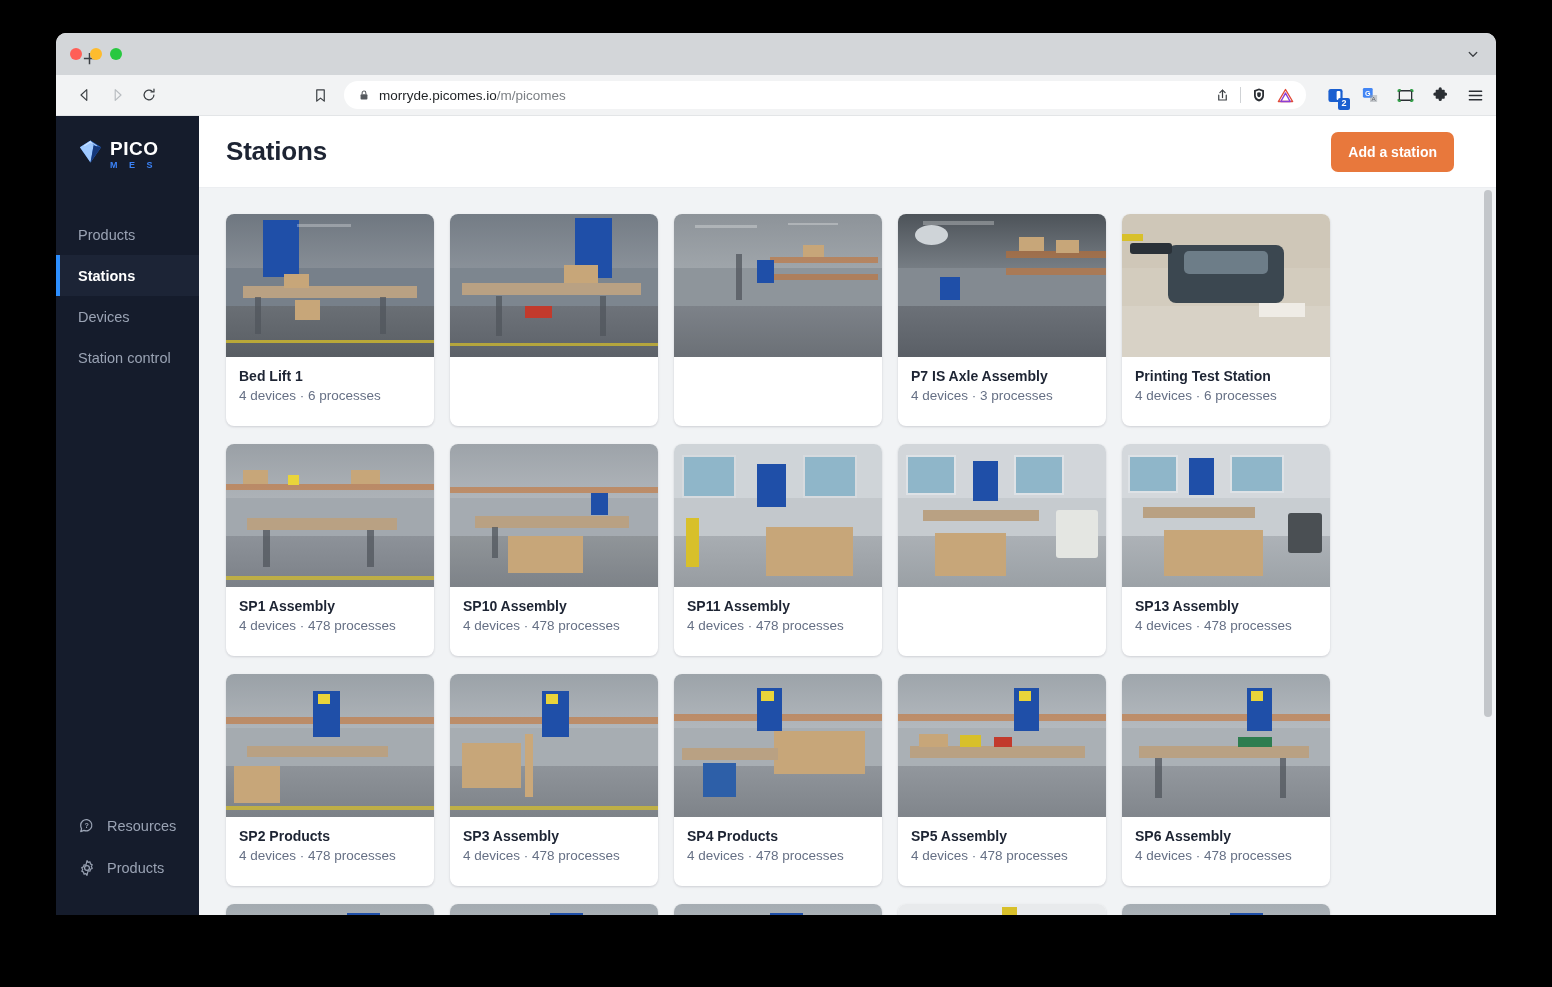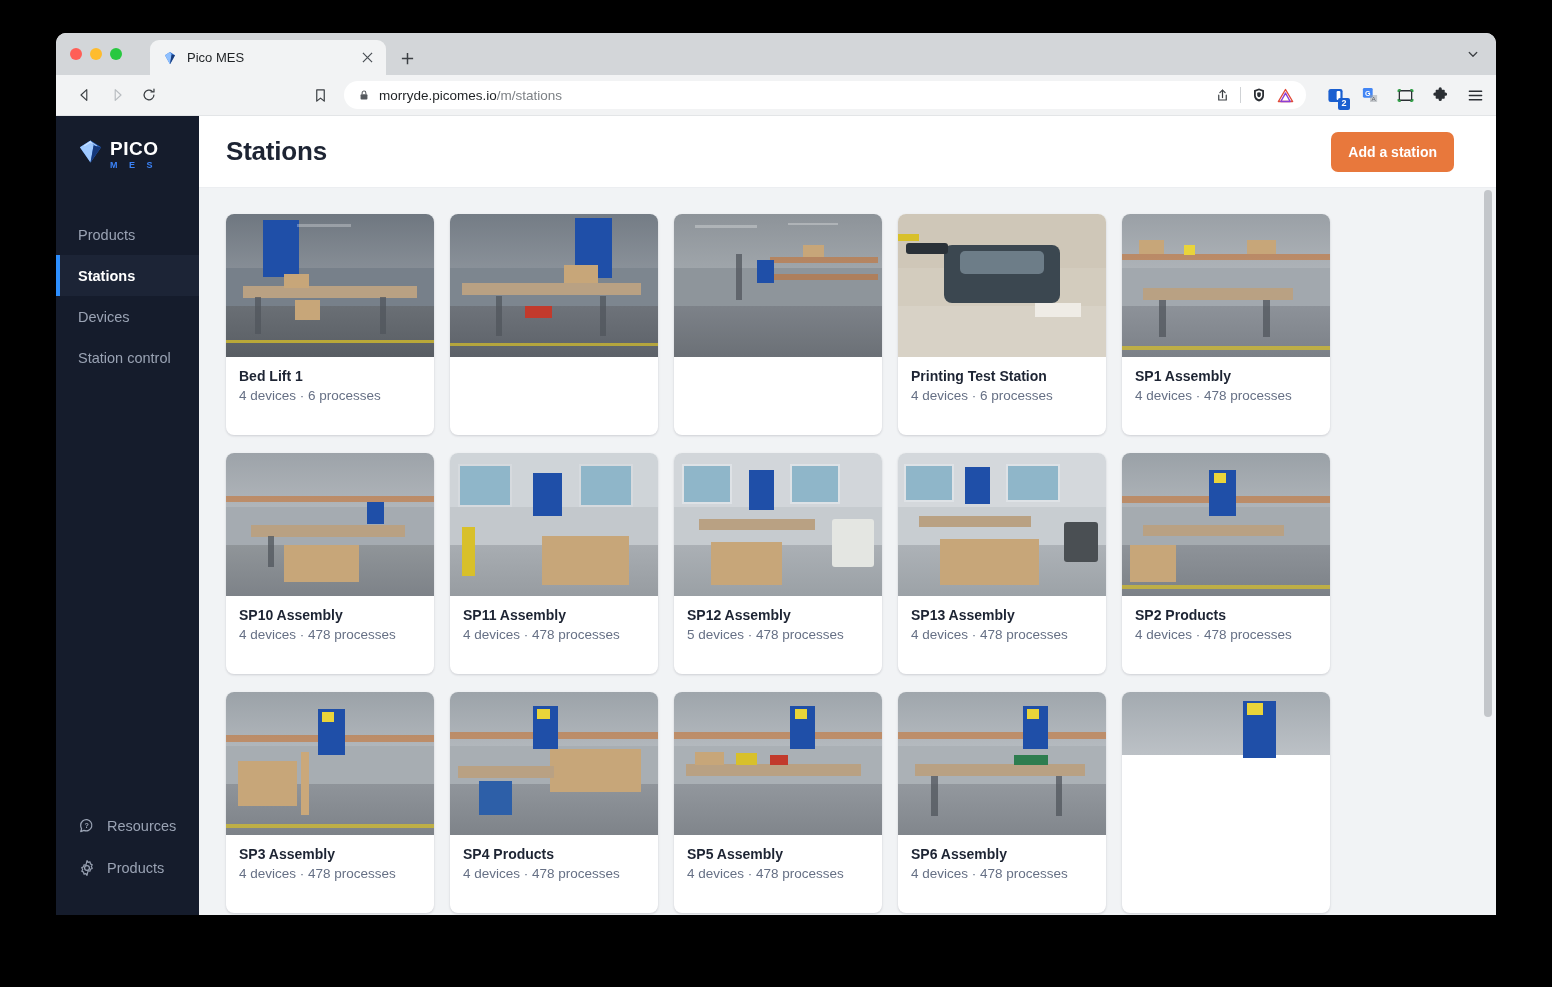--- a/index.html
+++ b/index.html
@@ -200,21 +200,21 @@
     width: 1120px;
   }
   .card {
     background: #ffffff;
     border-radius: 8px;
     overflow: hidden;
     box-shadow: 0 1px 3px rgba(16,24,40,.10), 0 1px 2px rgba(16,24,40,.06);
     cursor: pointer;
   }
   .card-img { height: 143px; width: 100%; position: relative; overflow: hidden; }
-  .card-body { padding: 11px 13px 32px 13px; }
+  .card-body { padding: 11px 13px 23px 13px; }
   .card-title { font-size: 14px; font-weight: 700; color: #1d2433; margin-bottom: 4px; }
   .card-meta { font-size: 13.5px; color: #667085; }
 
   
   .vscroll {
     position: absolute;
     right: 4px; top: 0;
     width: 8px; height: 100%;
   }
   .vscroll .thumb {
@@ -244,35 +244,20 @@
 
 <div id="window">
 
   <div class="tabstrip">
     <div class="traffic">
       <div class="dot red"></div>
       <div class="dot yellow"></div>
       <div class="dot green"></div>
     </div>
 
-    <div class="tab">
-      <span class="favicon">
-        <svg viewBox="0 0 16 16" width="16" height="16">
-          <path d="M3 5.2 8 2l5 3.2-5 9z" fill="#2f6fd0"></path>
-          <path d="M3 5.2 8 2l1.6 2.4L8 14.2z" fill="#8fc0ff"></path>
-          <path d="M9.6 4.4 13 5.2l-5 9z" fill="#1b3d7a"></path>
-        </svg>
-      </span>
-      <span class="tab-title">Pico MES</span>
-      <span class="tab-close">
-        <svg viewBox="0 0 12 12" width="11" height="11">
-            <path d="M1 1l10 10M11 1L1 11" stroke="currentColor" stroke-width="1.3" fill="none"></path>
-          </svg>
-      </span>
-    </div>
 
     <div class="newtab">
       <svg viewBox="0 0 16 16" width="15" height="15">
           <path d="M8 2v12M2 8h12" stroke="currentColor" stroke-width="1.6" fill="none"></path>
         </svg>
     </div>
 
     <div class="tabstrip-right">
       <svg viewBox="0 0 16 16" width="12" height="12">
           <path d="M3 6l5 5 5-5" stroke="currentColor" stroke-width="1.7" fill="none" stroke-linecap="round" stroke-linejoin="round"></path>
@@ -304,21 +289,21 @@
         </svg>
     </div>
 
     <div class="omnibox">
       <span style="display:flex;color:#55595e">
         <svg viewBox="0 0 14 14" width="12" height="12">
           <rect x="3" y="6.2" width="8" height="6" rx="1" fill="currentColor"></rect>
           <path d="M4.8 6.2V4.6a2.2 2.2 0 0 1 4.4 0v1.6" fill="none" stroke="currentColor" stroke-width="1.2"></path>
         </svg>
       </span>
-      <span class="url"><b>morryde.picomes.io</b><span>/m/stations</span></span>
+      <span class="url"><b>morryde.picomes.io</b><span>/m/picomes</span></span>
       <span class="omni-right">
         <span style="display:flex;color:#3c4044">
           <svg viewBox="0 0 16 16" width="15" height="15">
             <path d="M8 2.2v8" stroke="currentColor" stroke-width="1.3" fill="none" stroke-linecap="round"></path>
             <path d="M5.2 5L8 2.2 10.8 5" stroke="currentColor" stroke-width="1.3" fill="none" stroke-linecap="round" stroke-linejoin="round"></path>
             <path d="M4 7.6v5.2h8V7.6" stroke="currentColor" stroke-width="1.3" fill="none" stroke-linecap="round"></path>
           </svg>
         </span>
         <span class="omni-sep"></span>
         <span style="display:flex;color:#2b2f34">
@@ -487,20 +472,40 @@
                 <div class="rack" style="left:46%;top:42%;width:52%;height:4%"></div>
                 <div class="blue" style="left:40%;top:32%;width:8%;height:16%"></div>
                 <div class="box" style="left:62%;top:22%;width:10%;height:8%"></div>
                 <div class="beam" style="left:10%;top:8%;width:30%;height:2%"></div>
                 <div class="beam" style="left:55%;top:6%;width:24%;height:2%"></div>
                 <div class="post" style="left:30%;top:28%;width:2.5%;height:32%"></div>
               </div>
             </div>
           </div>
 
+          <div class="card">
+            <div class="card-img">
+              <div class="ph">
+                  <div class="sky" style="background:linear-gradient(#4d5359,#7d848b)"></div>
+                  <div class="mid" style="background:#838a91"></div>
+                  <div class="flr" style="background:linear-gradient(#6c7178,#5a5f66)"></div>
+                <div class="rack" style="left:52%;top:26%;width:48%;height:5%"></div>
+                <div class="rack" style="left:52%;top:38%;width:48%;height:5%"></div>
+                <div class="box" style="left:58%;top:16%;width:12%;height:10%"></div>
+                <div class="box" style="left:76%;top:18%;width:11%;height:9%"></div>
+                <div class="beam" style="left:12%;top:5%;width:34%;height:3%"></div>
+                <div class="blue" style="left:20%;top:44%;width:10%;height:16%"></div>
+                <div style="position:absolute;left:8%;top:8%;width:16%;height:14%;background:#cfd4d8;border-radius:50%"></div>
+              </div>
+            </div>
+            <div class="card-body">
+              <div class="card-title">P7 IS Axle Assembly</div>
+              <div class="card-meta">4 devices · 3 processes</div>
+            </div>
+          </div>
 
           <div class="card">
             <div class="card-img">
               <div class="ph">
                   <div class="sky" style="background:#cfc7b8"></div>
                   <div class="mid" style="background:#d3ccbe"></div>
                   <div class="flr" style="background:#d8d2c6"></div>
                 <div style="position:absolute;left:22%;top:22%;width:56%;height:40%;background:#3b4750;border-radius:8px"></div>
                 <div style="position:absolute;left:30%;top:26%;width:40%;height:16%;background:#6d7d88;border-radius:5px"></div>
                 <div style="position:absolute;left:4%;top:20%;width:20%;height:8%;background:#2a3138;border-radius:3px"></div>
@@ -581,24 +586,20 @@
                   <div class="mid" style="background:#c6cbcf"></div>
                   <div class="flr" style="background:linear-gradient(#abb0b5,#9aa0a5)"></div>
                 <div style="position:absolute;left:4%;top:8%;width:24%;height:28%;background:#8fb6c9;border:2px solid #dee2e6"></div>
                 <div style="position:absolute;left:56%;top:8%;width:24%;height:28%;background:#8fb6c9;border:2px solid #dee2e6"></div>
                 <div class="blue" style="left:36%;top:12%;width:12%;height:28%"></div>
                 <div class="bench" style="left:12%;top:46%;width:56%;height:8%"></div>
                 <div class="box" style="left:18%;top:62%;width:34%;height:30%"></div>
                 <div style="position:absolute;left:76%;top:46%;width:20%;height:34%;background:#e4e6e2;border-radius:3px"></div>
               </div>
             </div>
-            <div class="card-body">
-              <div class="card-title">SP12 Assembly</div>
-              <div class="card-meta">5 devices · 478 processes</div>
-            </div>
           </div>
 
           <div class="card">
             <div class="card-img">
               <div class="ph">
                   <div class="sky" style="background:#d4d8dc"></div>
                   <div class="mid" style="background:#c8cdd1"></div>
                   <div class="flr" style="background:linear-gradient(#adb2b7,#9ca2a7)"></div>
                 <div style="position:absolute;left:3%;top:8%;width:24%;height:26%;background:#8fb6c9;border:2px solid #dee2e6"></div>
                 <div style="position:absolute;left:52%;top:8%;width:26%;height:26%;background:#8fb6c9;border:2px solid #dee2e6"></div>

